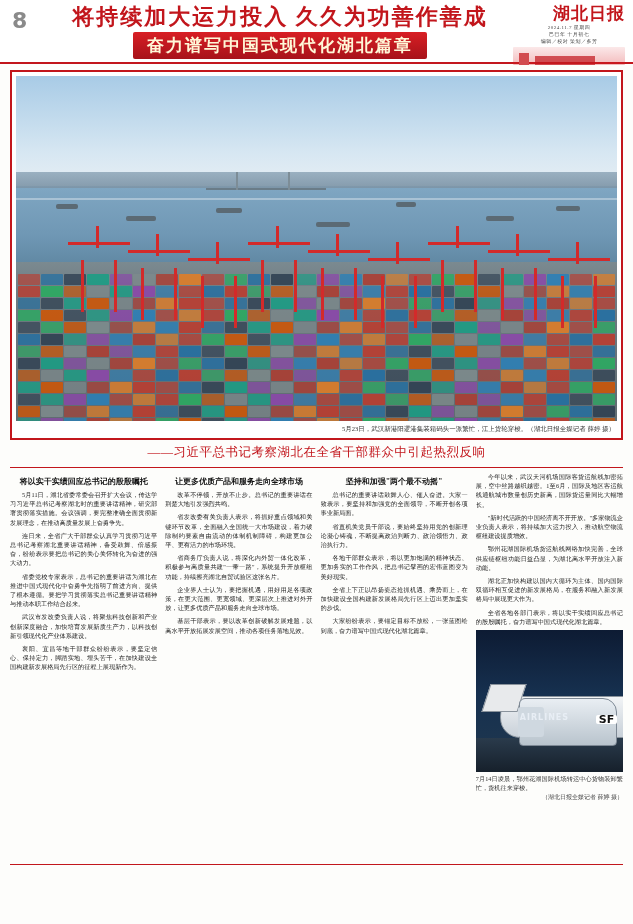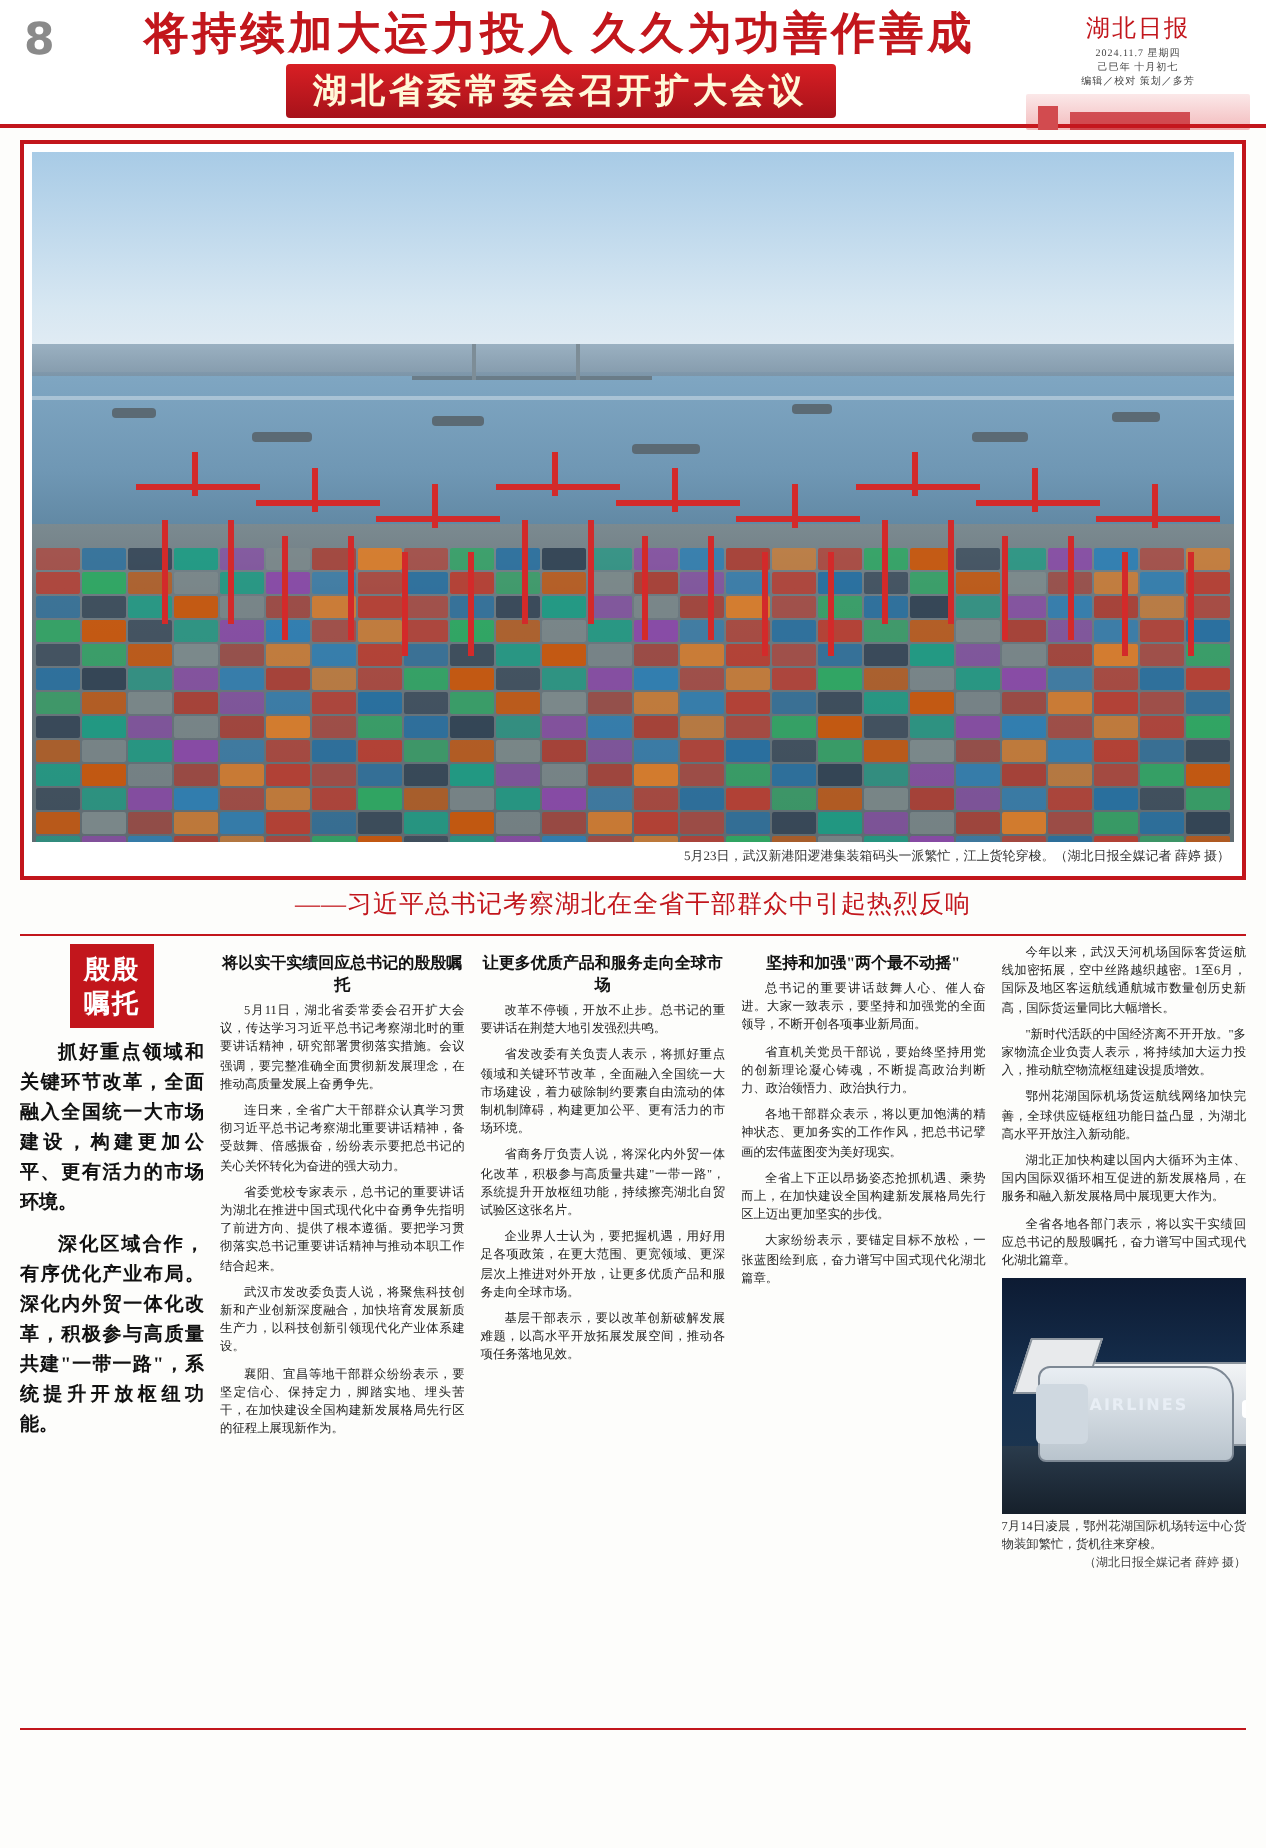--- a/index.html
+++ b/index.html
@@ -68,25 +68,26 @@
     white-space: nowrap;
   }
   .nameplate {
     position: absolute;
     right: 8px;
     top: 4px;
     width: 112px;
     text-align: center;
   }
   .nameplate-title {
-    font-size: 12px;
-    font-weight: normal;
+    font-size: 17px;
+    font-weight: bold;
     color: #c2161c;
     letter-spacing: 1px;
     line-height: 20px;
+    text-align: right;
   }
   .nameplate-meta {
     font-size: 5px;
     color: #444;
     line-height: 7px;
     letter-spacing: 0.5px;
   }
   .nameplate-skyline {
     margin-top: 2px;
     height: 18px;
@@ -254,21 +255,21 @@
     text-align: justify;
     font-weight: bold;
   }
   .sidebox-body p { text-indent: 19px; margin: 0 0 6px 0; }
 
   
   .photo2 {
     position: relative;
     margin-top: 4px;
     width: 100%;
-    height: 118px;
+    height: 142px;
     overflow: hidden;
     background: linear-gradient(180deg,#0d1b33 0%, #16304f 45%, #20384f 100%);
   }
   .p2-floor{
     position:absolute;left:0;bottom:0;width:100%;height:34px;
     background:linear-gradient(180deg,#2a3b4c,#16202b);
   }
   .p2-truck{
     position:absolute;right:6px;bottom:26px;width:96px;height:46px;
     background:linear-gradient(180deg,#e9eef3,#b9c4cd);
@@ -319,21 +320,21 @@
 </head>
 <body>
 
 <div class="page">
 
   <div class="masthead">
     <div class="page-number">8</div>
 
     <div class="banner-wrap">
       <div class="banner-line1">将持续加大运力投入 久久为功善作善成</div>
-      <div class="banner-line2">湖北省委常委会召开扩大会议</div>
+      <div class="banner-line2">奋力谱写中国式现代化湖北篇章</div>
     </div>
 
     <div class="nameplate">
       <div class="nameplate-title">湖北日报</div>
       <div class="nameplate-meta">2024.11.7 星期四</div>
       <div class="nameplate-meta">己巳年 十月初七</div>
       <div class="nameplate-meta">编辑／校对 策划／多芳</div>
       <div class="nameplate-skyline"></div>
     </div>
   </div>
@@ -758,30 +759,20 @@
     <div class="hero-caption">5月23日，武汉新港阳逻港集装箱码头一派繁忙，江上货轮穿梭。（湖北日报全媒记者 薛婷 摄）</div>
   </div>
 
   <div class="headline">
     <div class="subhead">——习近平总书记考察湖北在全省干部群众中引起热烈反响</div>
   </div>
   <div class="rule"></div>
 
   <div class="body-area">
 
-    <div class="col col-1">
-      <div class="sidebox-title">
-        <div>殷殷</div>
-        <div>嘱托</div>
-      </div>
-      <div class="sidebox-body">
-        <p>抓好重点领域和关键环节改革，全面融入全国统一大市场建设，构建更加公平、更有活力的市场环境。</p>
-        <p>深化区域合作，有序优化产业布局。深化内外贸一体化改革，积极参与高质量共建"一带一路"，系统提升开放枢纽功能。</p>
-      </div>
-    </div>
 
     <div class="col">
       <h3>将以实干实绩回应总书记的殷殷嘱托</h3>
       <p>5月11日，湖北省委常委会召开扩大会议，传达学习习近平总书记考察湖北时的重要讲话精神，研究部署贯彻落实措施。会议强调，要完整准确全面贯彻新发展理念，在推动高质量发展上奋勇争先。</p>
       <p>连日来，全省广大干部群众认真学习贯彻习近平总书记考察湖北重要讲话精神，备受鼓舞、倍感振奋，纷纷表示要把总书记的关心关怀转化为奋进的强大动力。</p>
       <p>省委党校专家表示，总书记的重要讲话为湖北在推进中国式现代化中奋勇争先指明了前进方向、提供了根本遵循。要把学习贯彻落实总书记重要讲话精神与推动本职工作结合起来。</p>
       <p>武汉市发改委负责人说，将聚焦科技创新和产业创新深度融合，加快培育发展新质生产力，以科技创新引领现代化产业体系建设。</p>
       <p>襄阳、宜昌等地干部群众纷纷表示，要坚定信心、保持定力，脚踏实地、埋头苦干，在加快建设全国构建新发展格局先行区的征程上展现新作为。</p>
     </div>
 

